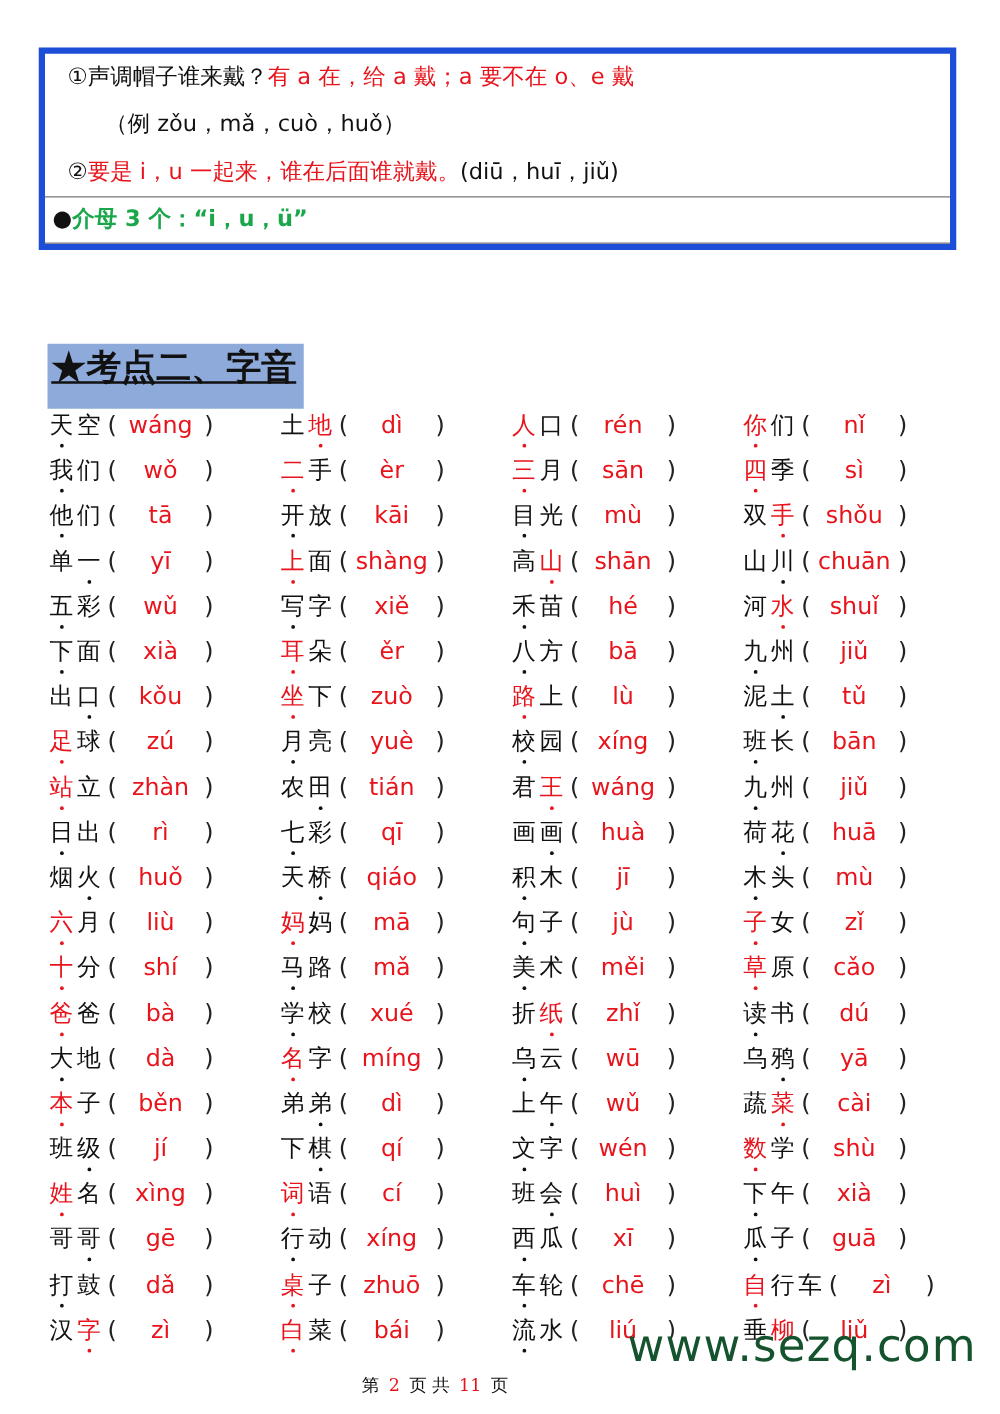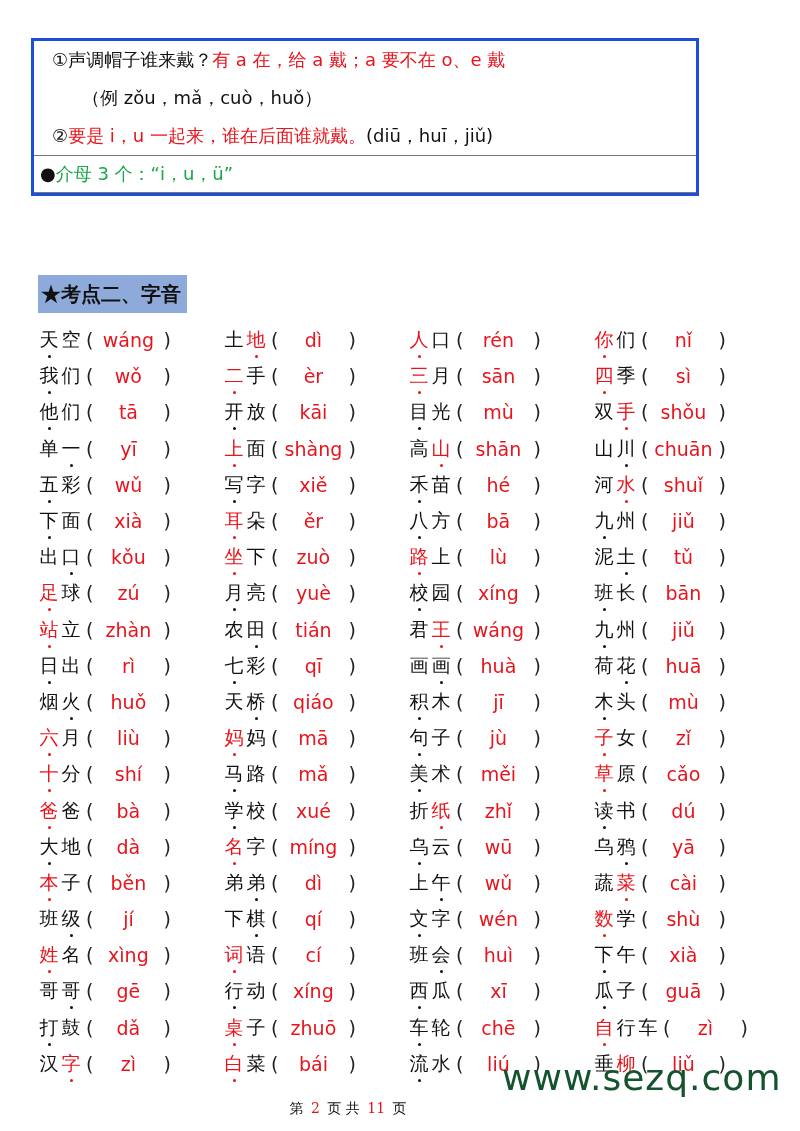--- a/index.html
+++ b/index.html
@@ -1,30 +1,30 @@
 <!DOCTYPE html>
 <html><head>
 <meta charset="utf-8">
 <style>
   html, body { margin: 0; padding: 0; background: #ffffff; }
   body { width: 800px; height: 1131px; position: relative; overflow: hidden;
          font-family: "DejaVu Sans", sans-serif; color: #111; }
   .red { color: #e8141c; }
   .green { color: #1aa64a; }
-  .rules-box { position: absolute; left: 31px; top: 38px; width: 668px;
-               border: 3px solid #1d4ed8; box-sizing: border-box; }
+  .rules-box { position: absolute; left: 31px; top: 38px; width: 734px;
+               border: 5px solid #1d4ed8; box-sizing: border-box; }
   .rules-box .cell { border-bottom: 1px solid #777; }
   .rules-box .cell:last-child { border-bottom: none; }
   .line { font-size: 18px; height: 38px; line-height: 38px; padding-left: 18px; white-space: nowrap; }
   .line.indent { padding-left: 48px; }
   .line.small { height: 34px; line-height: 34px; }
-  .jm { font-weight: normal; padding-left: 6px; font-size: 18px; height: 36px; line-height: 36px; }
-  .section-title { position: absolute; left: 38px; top: 275px; height: 38px; line-height: 38px;
-                   background: #8eaadb; padding: 0 6px 0 3px; font-size: 20px; font-weight: bold;
-                   font-family: "DejaVu Serif", serif; }
+  .jm { font-weight: bold; padding-left: 6px; font-size: 18px; height: 36px; line-height: 36px; }
+  .section-title { position: absolute; left: 38px; top: 275px; height: 52px; line-height: 38px;
+                   background: #8eaadb; padding: 0 6px 0 3px; font-size: 28px; font-weight: bold;
+                   font-family: "DejaVu Serif", serif; text-decoration: underline; }
   .grid { position: absolute; left: 38px; top: 322px; width: 740px; }
   .row { height: 36.2px; display: flex; }
   .item { width: 185px; display: flex; align-items: center; font-size: 19px; position: relative; }
   .word { display: inline-flex; }
   .ch { position: relative; display: inline-block; width: 22px; text-align: center;
         font-family: "DejaVu Serif", serif; }
   .ch.mark::after { content: ""; position: absolute; left: 50%; bottom: -5px; width: 3px; height: 3px;
                     margin-left: -1.5px; border-radius: 50%; background: #111; }
   .ch.mark.red::after { background: #e8141c; }
   .paren { color: #222; padding: 0 4px; }

